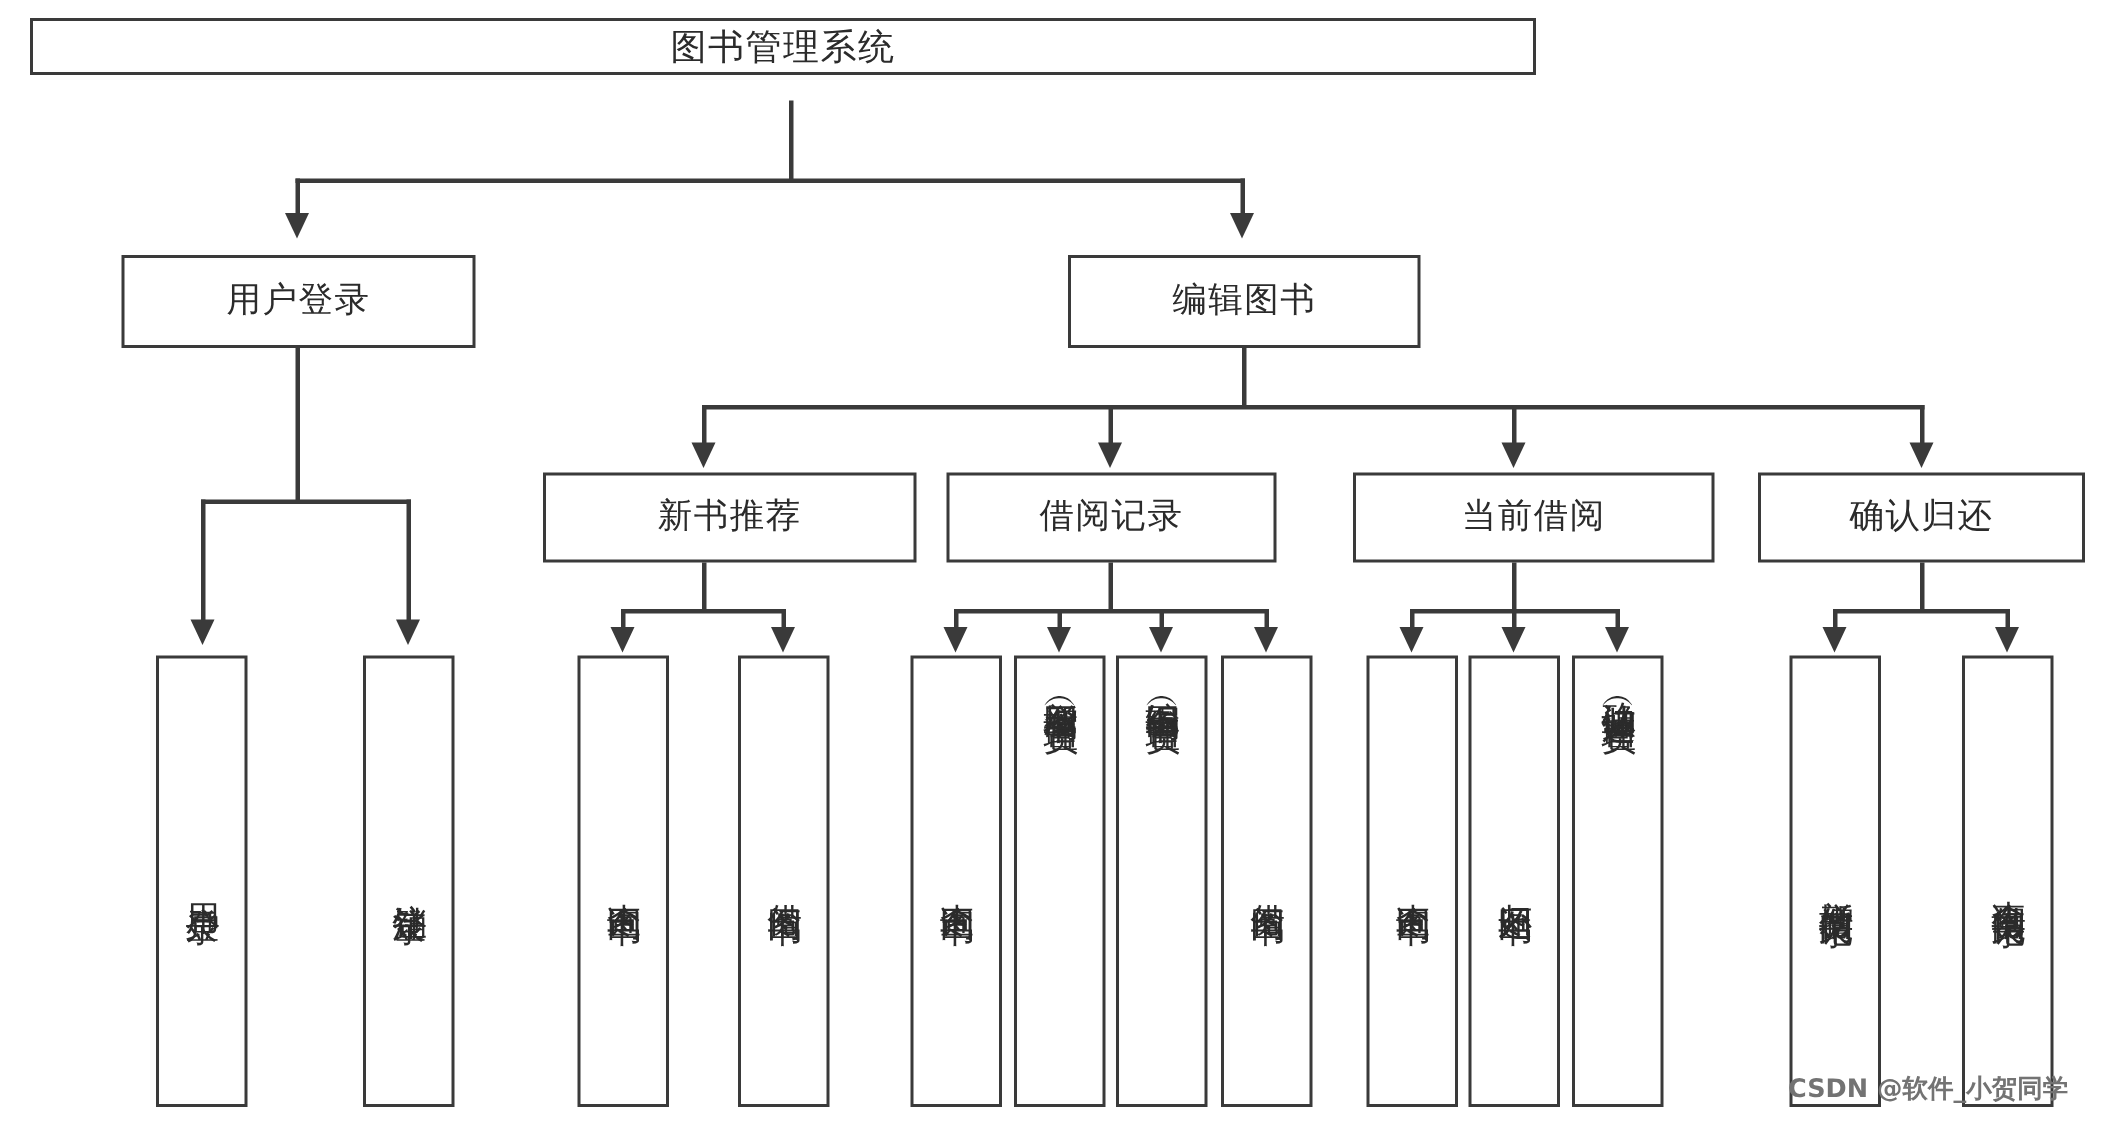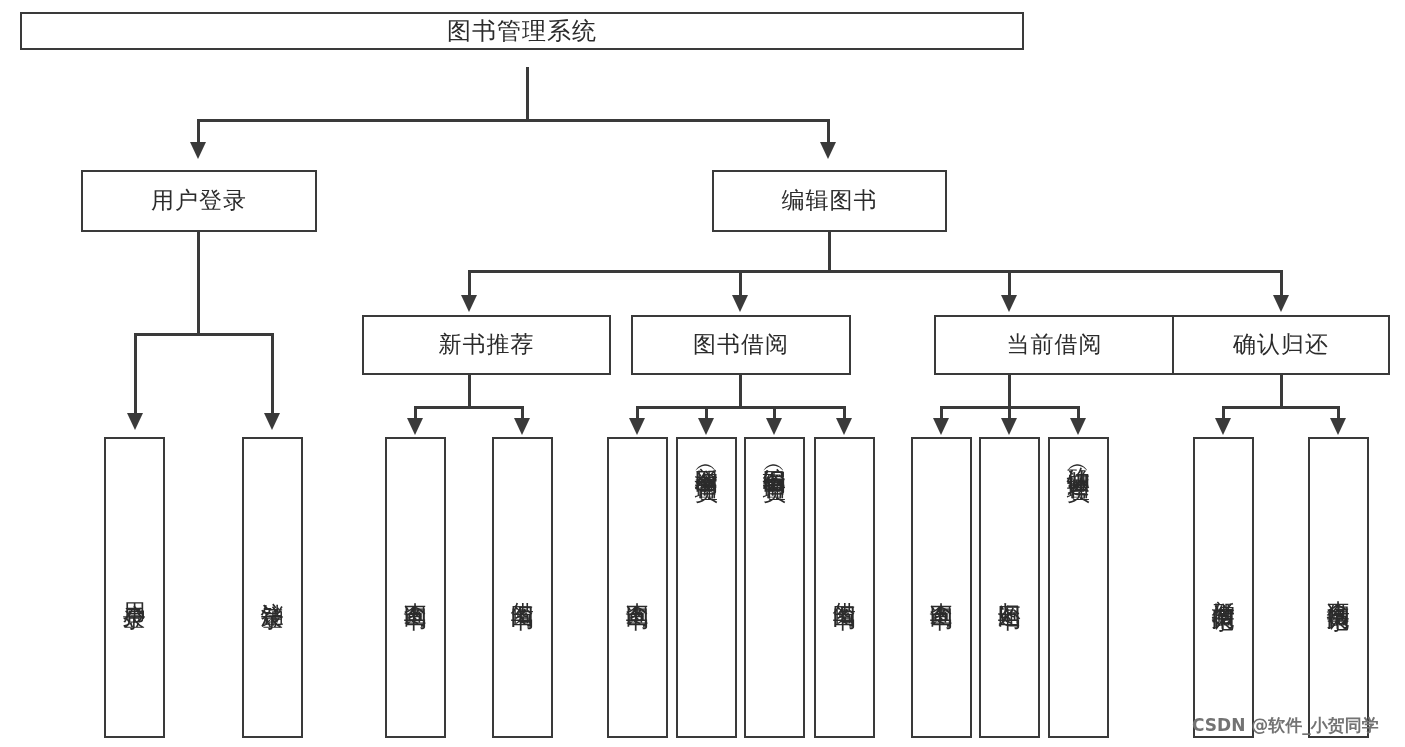--- a/index.html
+++ b/index.html
@@ -110,23 +110,23 @@
   <div class="ln v" style="left:1008px;top:270px;width:3px;height:27px;"></div>
   <div class="arrow" style="left:1001px;top:295px;"></div>
 
   <div class="ln v" style="left:1280px;top:270px;width:3px;height:27px;"></div>
   <div class="arrow" style="left:1273px;top:295px;"></div>
 
   <div class="node h-node" style="left:362px;top:315px;width:249px;height:60px;">
     <span class="node-label">新书推荐</span>
   </div>
   <div class="node h-node" style="left:631px;top:315px;width:220px;height:60px;">
-    <span class="node-label">图书借阅</span>
-  </div>
-  <div class="node h-node" style="left:902px;top:315px;width:241px;height:60px;margin-left:32px;">
+    <span class="node-label">借阅记录</span>
+  </div>
+  <div class="node h-node" style="left:902px;top:315px;width:241px;height:60px;">
     <span class="node-label">当前借阅</span>
   </div>
   <div class="node h-node" style="left:1172px;top:315px;width:218px;height:60px;">
     <span class="node-label">确认归还</span>
   </div>
 
   <div class="ln v" style="left:468px;top:375px;width:3px;height:33px;"></div>
   <div class="ln h" style="left:414px;top:406px;width:110px;height:3px;"></div>
   <div class="ln v" style="left:414px;top:406px;width:3px;height:14px;"></div>
   <div class="arrow" style="left:407px;top:418px;"></div>

